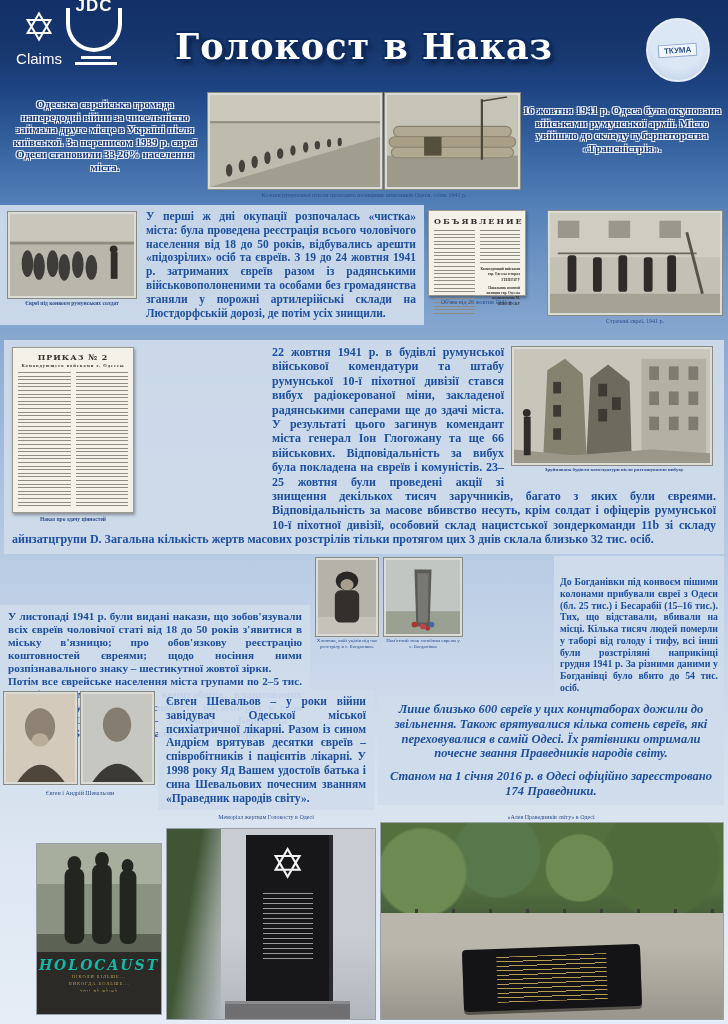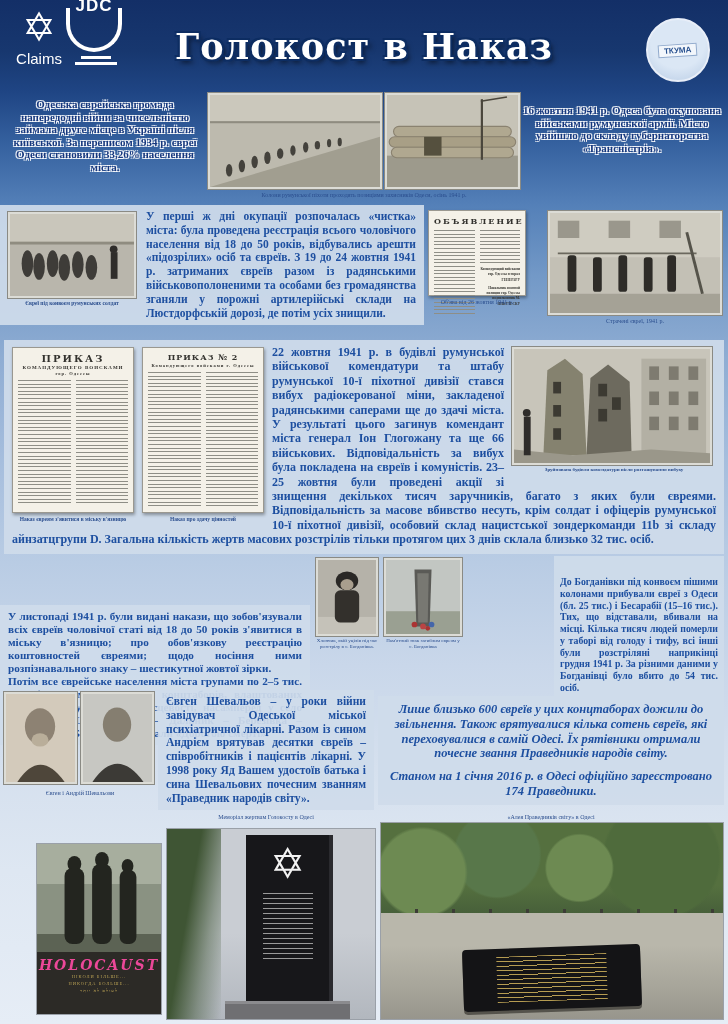--- a/index.html
+++ b/index.html
@@ -63,21 +63,21 @@
   .doc-sign{font-size:3.5px;font-weight:bold;text-align:right;line-height:1.5;margin-top:3px;}
 
   .fig{float:left;margin:2px 8px 2px 0;}
   .figr{float:right;margin:2px 0 2px 8px;}
 
   
   .bphoto{position:absolute;overflow:hidden;border:1px solid #9aa0a8;background:#aab0b8;}
   .plinth{position:absolute;left:0;right:0;bottom:0;height:62px;background:#2c2a26;
     color:#c2a654;text-align:center;padding-top:5px;}
   .holo-title{font-family:"DejaVu Serif",serif;font-style:italic;font-weight:bold;
-    font-size:14px;letter-spacing:2px;color:#ec4899;}
+    font-size:14px;letter-spacing:2px;color:#14b8a6;}
   .holo-line{font-size:4.5px;letter-spacing:1px;color:#b49c52;line-height:1.6;}
   .stele{position:absolute;left:38%;top:6px;bottom:18px;width:40%;background:#17171a;
     text-align:center;box-shadow:4px 0 0 #2a2a2e;}
   .magen{font-family:"DejaVu Sans",sans-serif;font-size:42px;color:#f2f2f2;line-height:1.1;display:block;margin-top:6px;}
   .stele-lines{margin:6px auto 0;width:60%;height:70px;
     background-image:repeating-linear-gradient(180deg,#9a9a9a 0,#9a9a9a 1px,transparent 1px,transparent 5px);}
   .stele-base{position:absolute;left:28%;bottom:0;width:60%;height:18px;background:#6f6f72;
     border-top:3px solid #8b8b8e;}
   .trees-left{position:absolute;left:0;top:0;width:26%;height:100%;
     background:linear-gradient(100deg,#3f5534 0 40%, rgba(63,85,52,.45) 70%, transparent 100%);}
@@ -114,21 +114,21 @@
     <div class="jdc-base"></div>
     <div class="jdc-base2"></div>
   </div>
 
   <div class="abs page-title" style="left:0;top:26px;">Голокост в Наказ</div>
 
   <div class="abs tkuma" style="right:18px;top:18px;">
     <span class="tkuma-label">ТКУМА</span>
   </div>
 
-  <div class="abs intro" style="left:6px;top:98px;width:198px;">Одеська єврейська громада напередодні війни за чисельністю займала друге місце в Україні після київської. За переписом 1934 р. євреї Одеси становили 33,26% населення міста.</div>
+  <div class="abs intro" style="left:6px;top:98px;width:198px;">Одеська єврейська громада напередодні війни за чисельністю займала друге місце в Україні після київської. За переписом 1939 р. євреї Одеси становили 33,26% населення міста.</div>
 
   <div class="abs" style="left:208px;top:93px;width:312px;height:96px;display:flex;gap:3px;">
     <div class="photo" style="flex:1.3;">
       <svg viewBox="0 0 160 88" preserveAspectRatio="none">
         <rect width="160" height="88" fill="#bdbaae"></rect>
         <rect width="160" height="26" fill="#cbc8bc"></rect>
         <rect x="0" y="25" width="160" height="2" fill="#8f8c80"></rect>
         <polygon points="0,88 160,40 160,88" fill="#a19e90"></polygon>
         <g fill="#44423c">
           <ellipse cx="18" cy="72" rx="3" ry="6"></ellipse>
@@ -218,32 +218,20 @@
           <rect x="120" y="44" width="9" height="38" rx="3"></rect>
         </g>
         <line x1="140" y1="20" x2="156" y2="84" stroke="#55534a" stroke-width="3"></line>
       </svg>
     </div>
     <div class="caption" style="margin-top:3px;">Страчені євреї, 1941 р.</div>
   </div>
 
   <div class="abs block flowroot" style="left:4px;top:340px;width:720px;min-height:214px;">
     <div class="fig" style="width:252px;display:flex;gap:8px;">
-      <div style="width:122px;">
-        <div class="doc" style="width:122px;height:166px;">
-          <div class="doc-title" style="font-size:10px;">ПРИКАЗ</div>
-          <div class="doc-sub" style="font-size:5px;">КОМАНДУЮЩЕГО ВОЙСКАМИ</div>
-          <div class="doc-sub" style="font-size:4.5px;">гор. Одессы</div>
-          <div class="doc-cols" style="height:126px;">
-            <div class="lines"></div>
-              <div class="lines"></div>
-          </div>
-        </div>
-        <div class="caption" style="font-size:5.5px;margin-top:3px;">Наказ євреям з'явитися в міську в'язницю</div>
-      </div>
       <div style="width:122px;">
         <div class="doc" style="width:122px;height:166px;">
           <div class="doc-title" style="font-size:8px;letter-spacing:1px;">ПРИКАЗ № 2</div>
           <div class="doc-sub" style="font-size:4.5px;">Командующего войсками г. Одессы</div>
           <div class="doc-cols" style="height:134px;">
             <div class="lines"></div>
               <div class="lines"></div>
           </div>
         </div>
         <div class="caption" style="font-size:5.5px;margin-top:3px;">Наказ про здачу цінностей</div>

